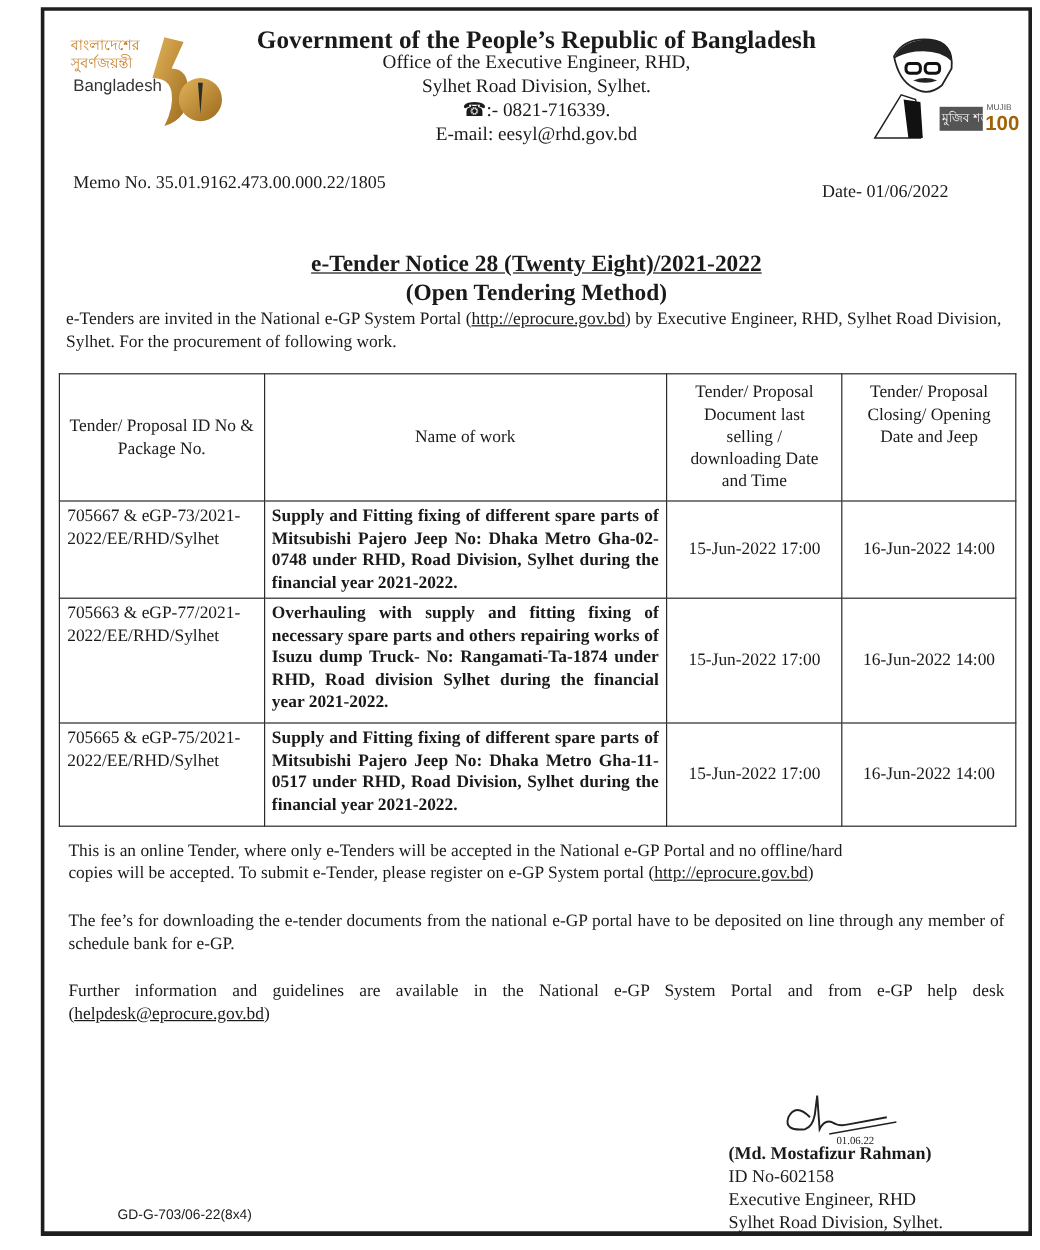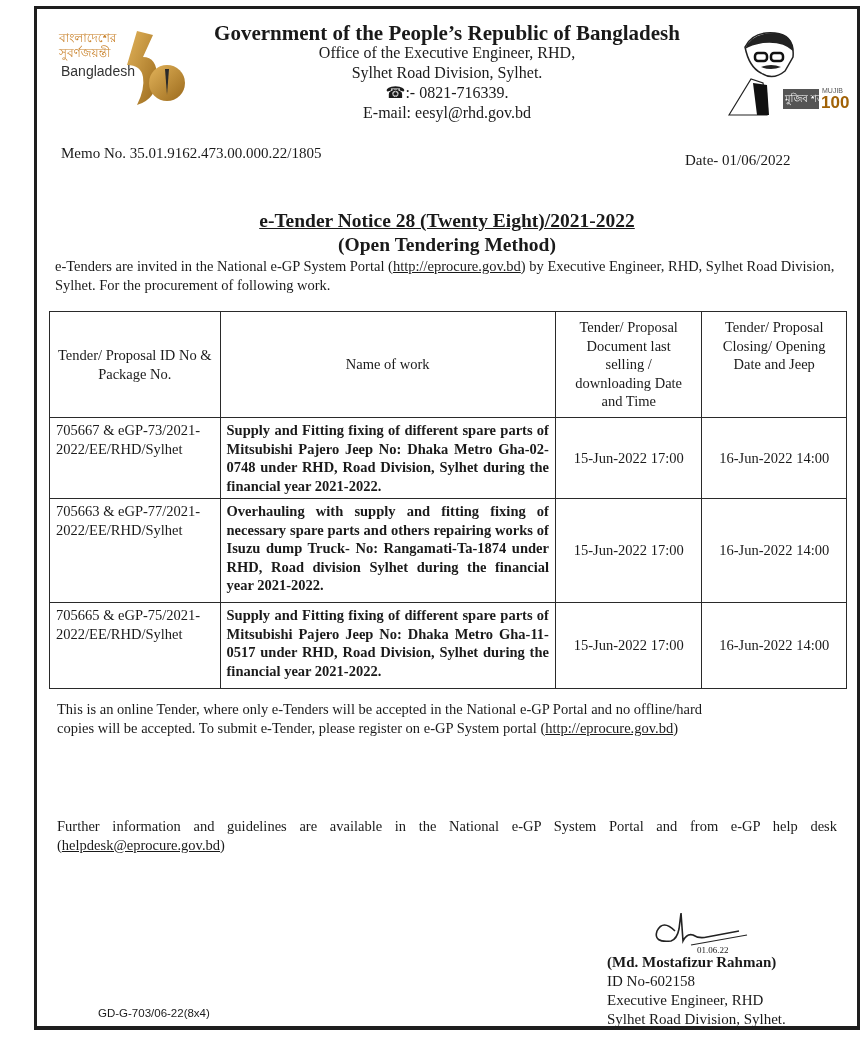--- a/index.html
+++ b/index.html
@@ -131,20 +131,21 @@
         <td class="dt">16-Jun-2022 14:00</td>
       </tr>
     </tbody>
   </table>
 
   <div class="abs para" style="top:691px;">
     <div>This is an online Tender, where only e-Tenders will be accepted in the National e-GP Portal and no offline/hard</div>
     <div><span>copies will be accepted. To submit e-Tender, please register on e-GP System portal (</span><a>http://eprocure.gov.bd</a><span>)</span></div>
   </div>
 
+  <div class="abs para justify" style="top:750px;">The fee’s for downloading the e-tender documents from the national e-GP portal have to be deposited on line through any member of schedule bank for e-GP.</div>
 
   <div class="abs para justify" style="top:808px;">
     <span>Further information and guidelines are available in the National e-GP System Portal and from e-GP help desk (</span><a>helpdesk@eprocure.gov.bd</a><span>)</span>
   </div>
 
   <svg class="abs signature" viewBox="0 0 130 48">
     <path d="M48 22 Q36 10 30 22 Q26 34 44 32 Q50 30 52 20 L54 4 L56 32 Q60 24 66 26 Q72 30 80 28 L112 22" fill="none" stroke="#222" stroke-width="1.6"></path>
     <path d="M64 36 L120 26" fill="none" stroke="#222" stroke-width="1.2"></path>
     <text x="70" y="44" font-size="9" font-family="Liberation Serif, serif" fill="#222">01.06.22</text>
   </svg>

